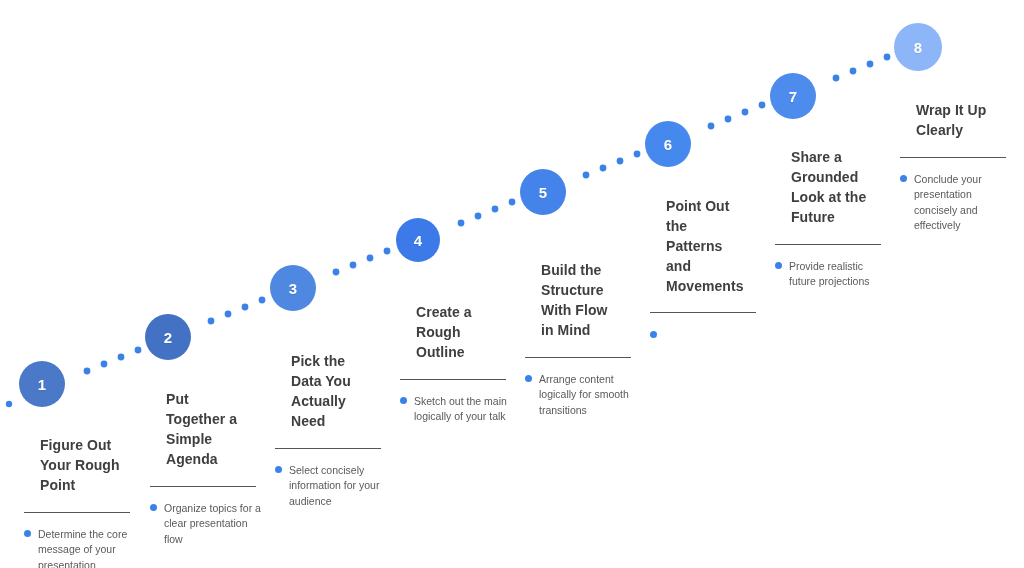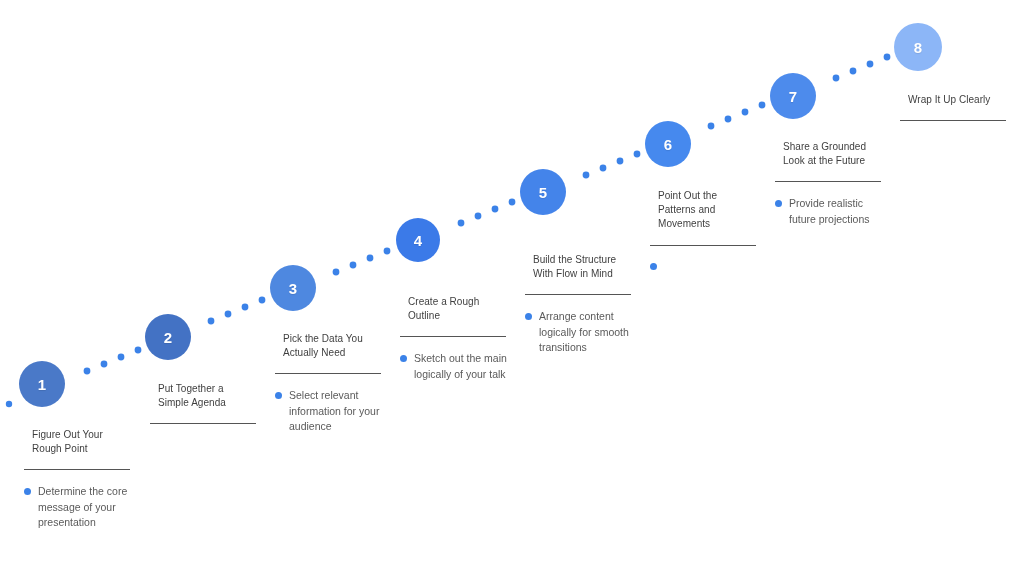--- a/index.html
+++ b/index.html
@@ -26,26 +26,26 @@
   }
   .step-num{
     font-size:15px;line-height:1;letter-spacing:.3px;
     color:#ffffff;font-weight:bold;
     text-shadow:0 1px 1px rgba(0,0,0,.10);
   }
 
   
   .step-col{position:absolute;width:112px;z-index:3;}
   .step-title{
-    font-size:10px;
+    font-size:14px;
     line-height:1.42;
-    font-weight:normal;
+    font-weight:bold;
     color:#3f3f3f;
     letter-spacing:.05px;
-    margin:8px;
+    margin:16px;
   }
   .step-rule{
     height:1px;background:#555555;border:0;margin:13px 0 0 0;width:106px;
   }
   .step-body{
     display:flex;align-items:flex-start;margin-top:14px;gap:7px;
   }
   .bullet-dot{
     flex:0 0 auto;
     width:7px;height:7px;border-radius:50%;
@@ -216,27 +216,31 @@
         <p class="step-title">Figure Out Your Rough Point</p>
         <hr class="step-rule">
         <div class="step-body">
           <span class="bullet-dot"></span>
           <p class="step-detail">Determine the core message of your presentation</p>
         </div>
       </div>
       <div class="step-col" style="left: 150px; top: 374px;">
         <p class="step-title">Put Together a Simple Agenda</p>
         <hr class="step-rule">
-      </div>
-      <div class="step-col" style="left: 275px; top: 324px;">
+        <div class="step-body">
+          <span class="bullet-dot"></span>
+          <p class="step-detail">Organize topics for a clear presentation flow</p>
+        </div>
+      </div>
+      <div class="step-col" style="left: 275px; top: 336px;">
         <p class="step-title">Pick the Data You Actually Need</p>
         <hr class="step-rule">
         <div class="step-body">
           <span class="bullet-dot"></span>
-          <p class="step-detail">Select relevant information for your audience</p>
+          <p class="step-detail">Select concisely information for your audience</p>
         </div>
       </div>
       <div class="step-col" style="left: 400px; top: 287px;">
         <p class="step-title">Create a Rough Outline</p>
         <hr class="step-rule">
         <div class="step-body">
           <span class="bullet-dot"></span>
           <p class="step-detail">Sketch out the main logically of your talk</p>
         </div>
       </div>
@@ -259,16 +263,20 @@
         <p class="step-title">Share a Grounded Look at the Future</p>
         <hr class="step-rule">
         <div class="step-body">
           <span class="bullet-dot"></span>
           <p class="step-detail">Provide realistic future projections</p>
         </div>
       </div>
       <div class="step-col" style="left: 900px; top: 85px;">
         <p class="step-title">Wrap It Up Clearly</p>
         <hr class="step-rule">
+        <div class="step-body">
+          <span class="bullet-dot"></span>
+          <p class="step-detail">Conclude your presentation concisely and effectively</p>
+        </div>
       </div>
     </div>
 
 </div>
 
 </body></html>

